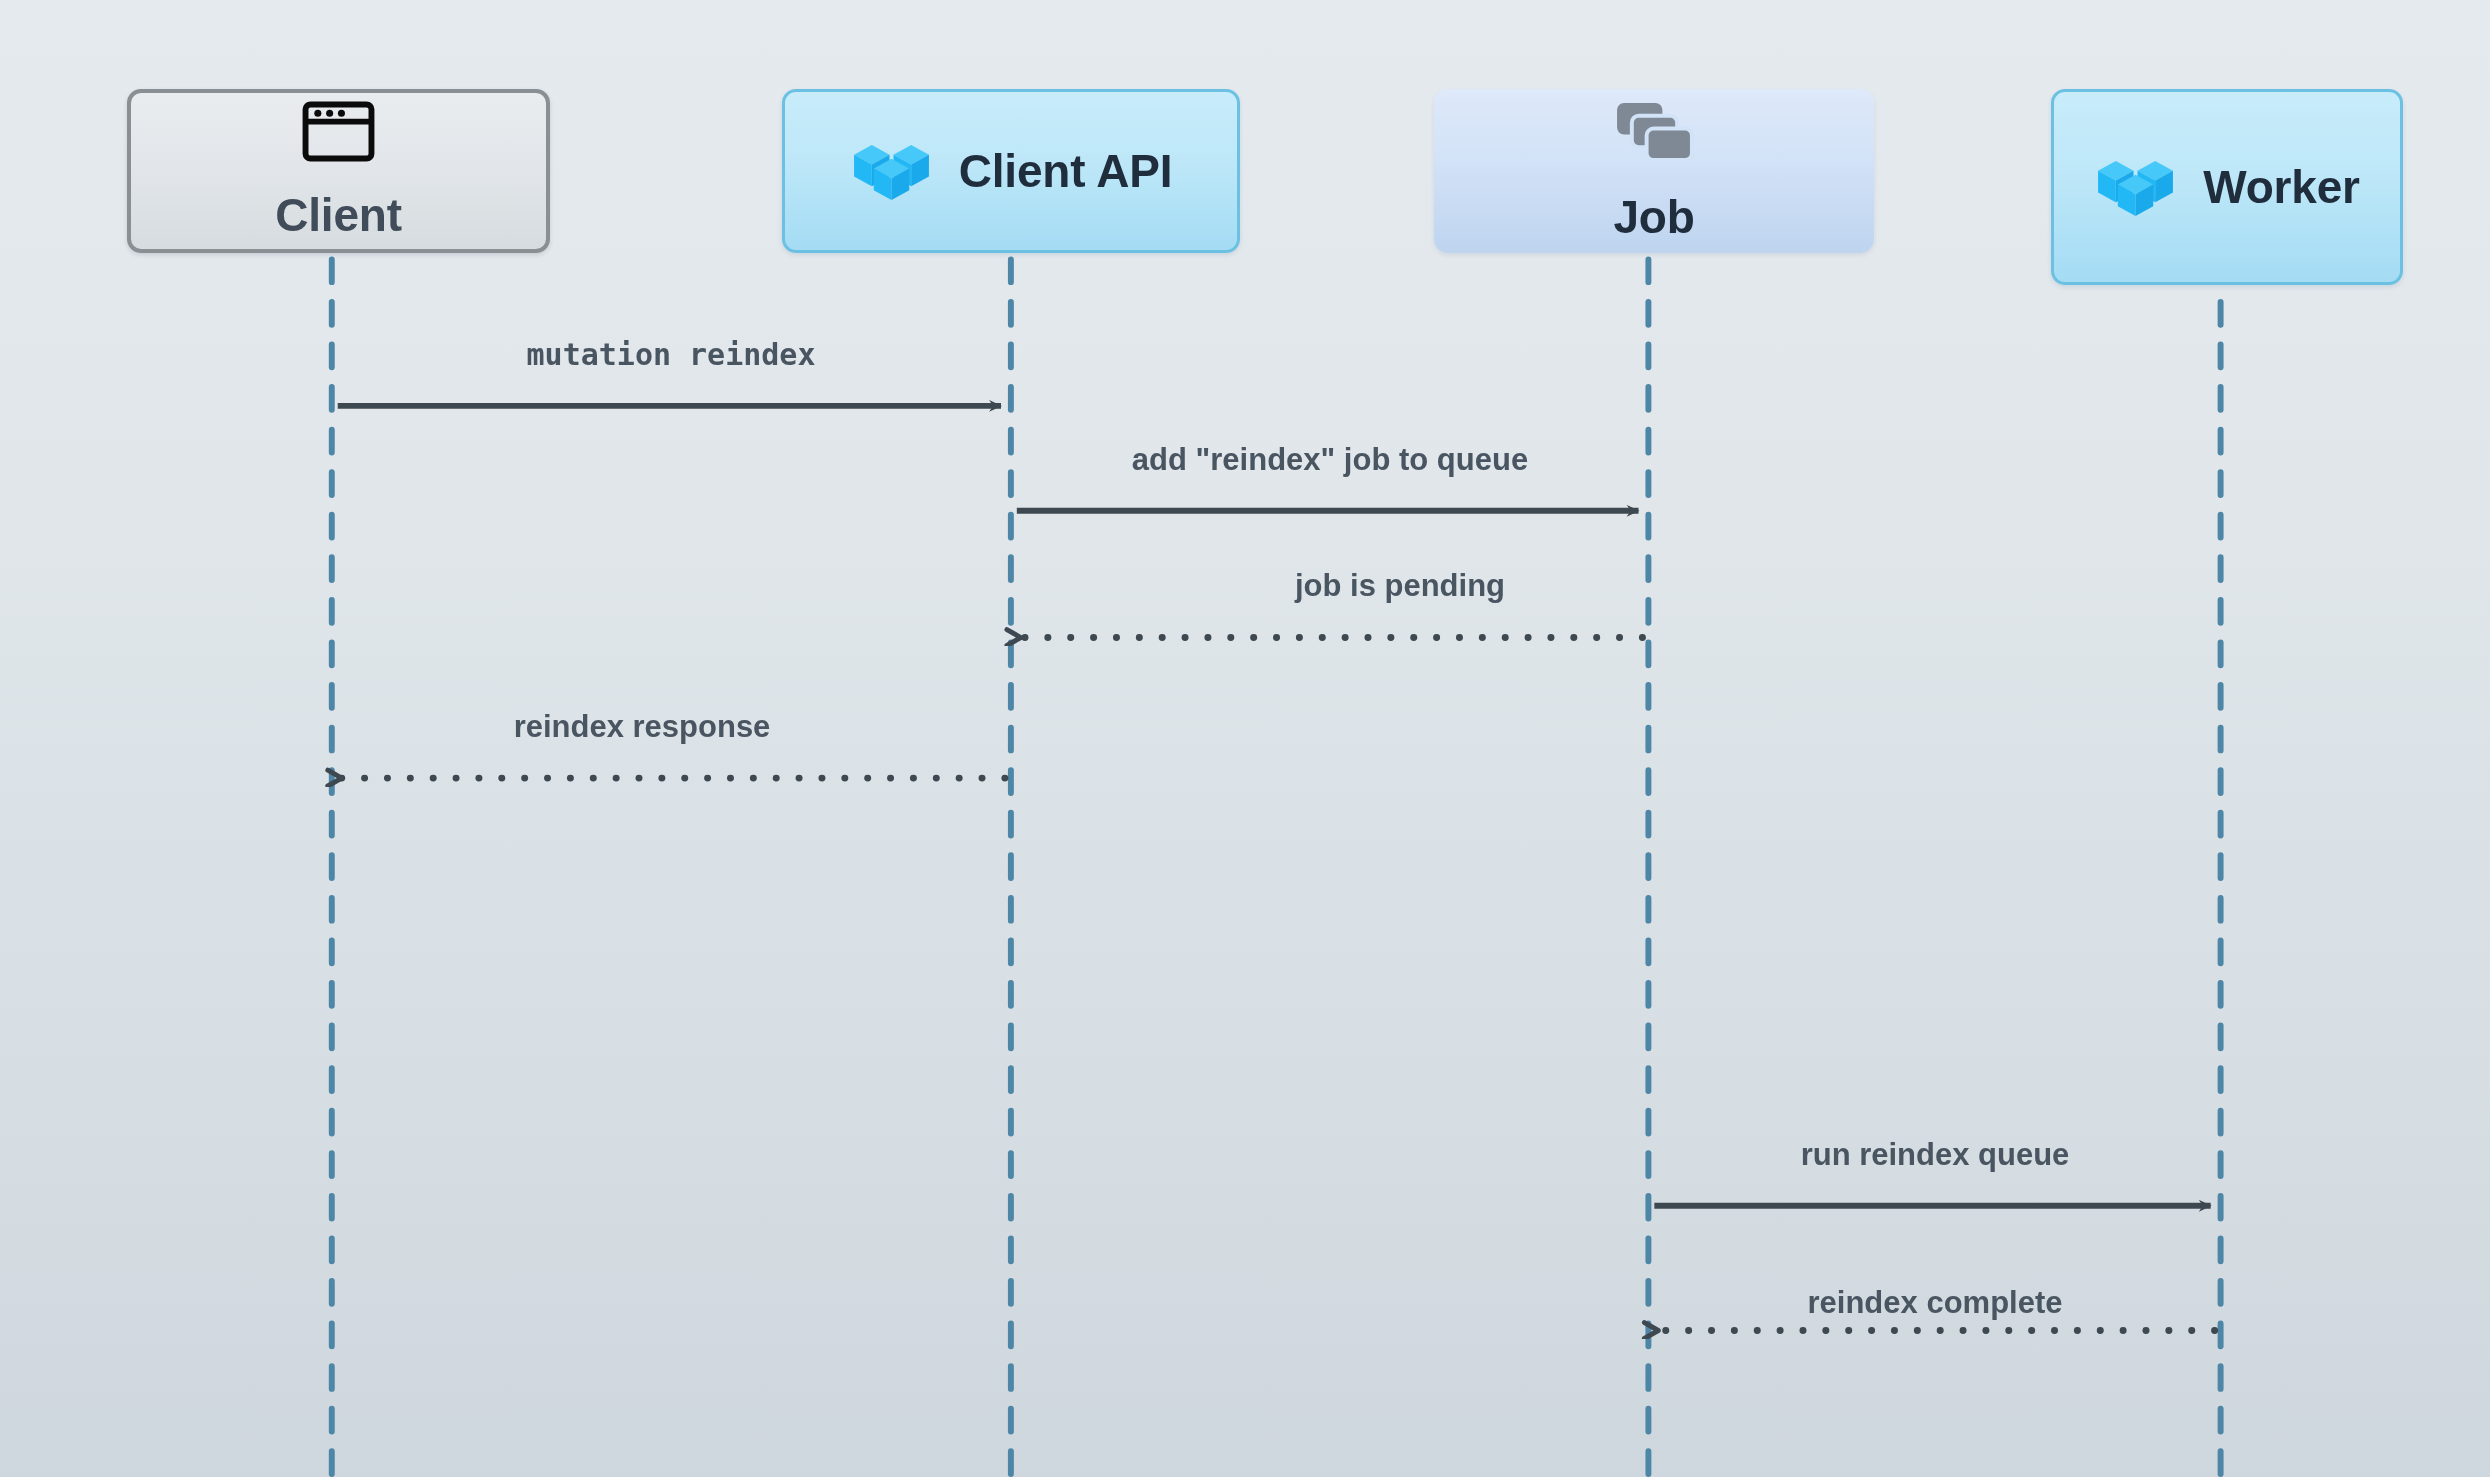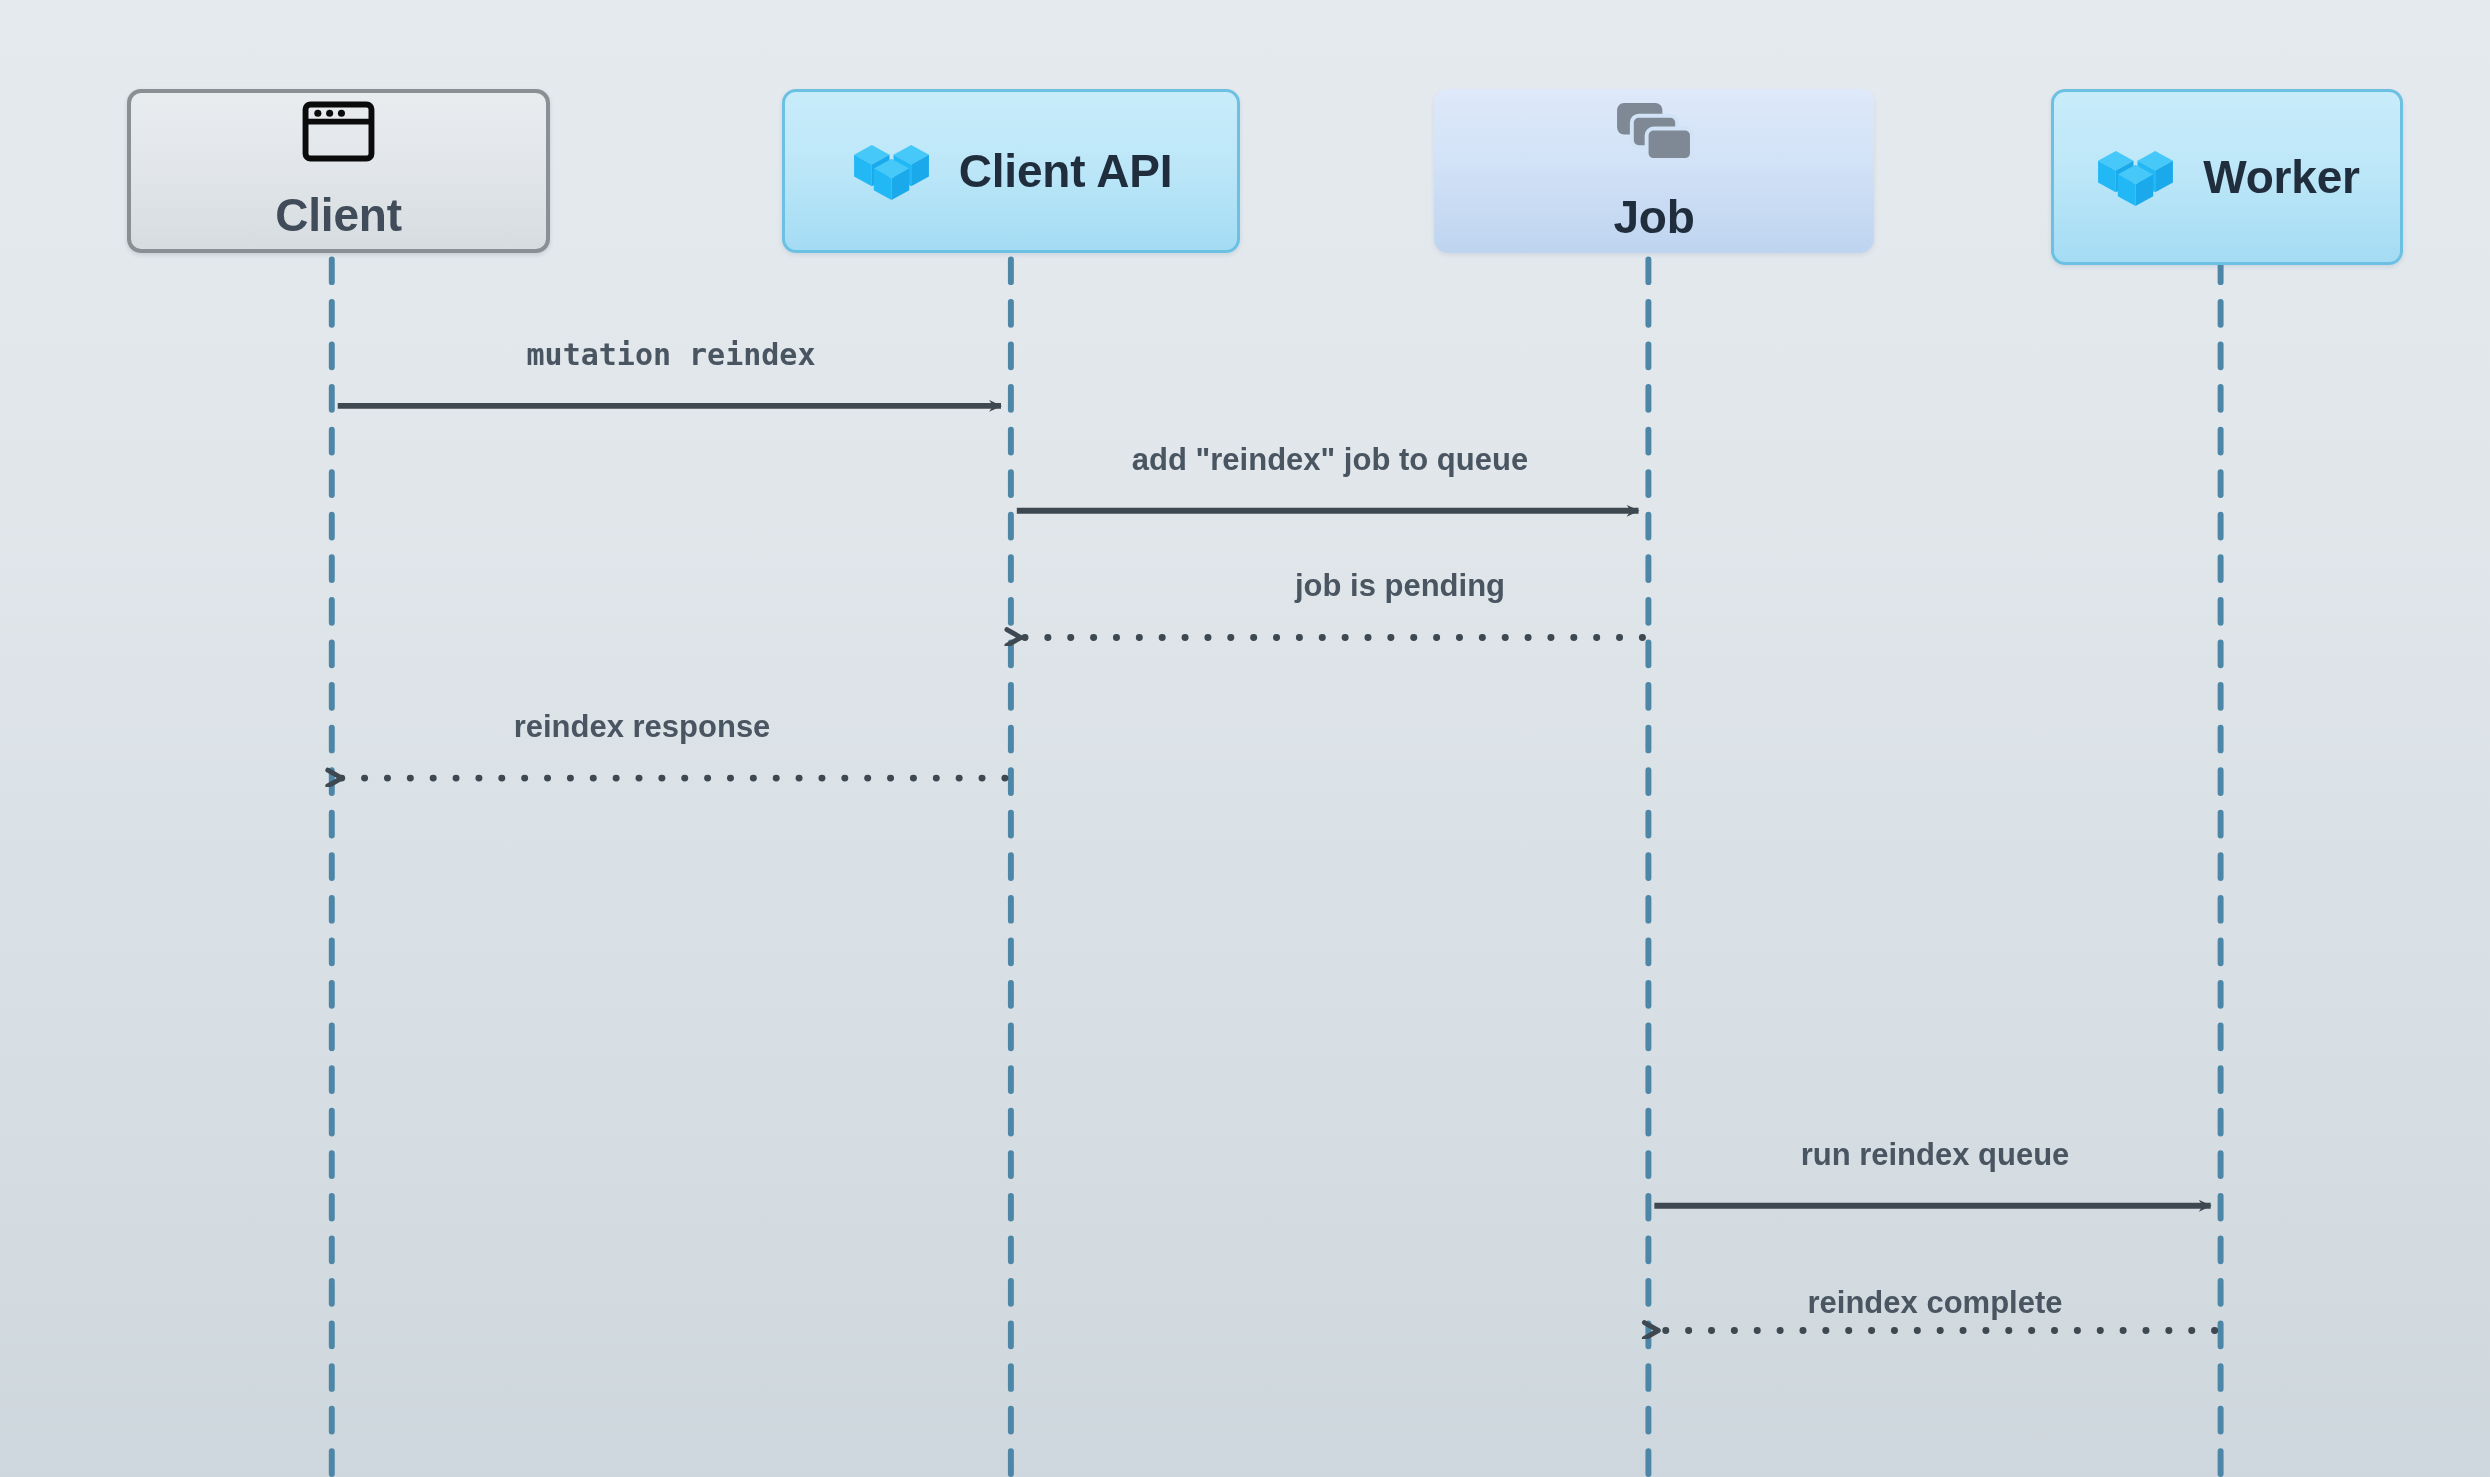--- a/index.html
+++ b/index.html
@@ -156,21 +156,21 @@
     <span class="actor-icon">
       <svg width="79" height="65" viewBox="0 0 80 66" xmlns="http://www.w3.org/2000/svg">
         <rect x="2" y="4" width="46" height="32" rx="7" ry="7" fill="#7e8995"></rect>
         <rect x="17" y="17" width="46" height="32" rx="7" ry="7" fill="#7e8995" stroke="#d2e2f7" stroke-width="4"></rect>
         <rect x="32" y="30" width="46" height="32" rx="7" ry="7" fill="#7e8995" stroke="#d2e2f7" stroke-width="4"></rect>
       </svg>
     </span>
     <span class="actor-label">Job</span>
   </div>
 
-  <div class="actor-box worker" style="left:2051px; top:89px; width:352px; height:176px;">
+  <div class="actor-box worker" style="left:2051px; top:89px; width:352px; height:196px;">
     <span class="actor-icon">
       <svg width="83" height="65" viewBox="0 0 84 66" xmlns="http://www.w3.org/2000/svg">
         <polygon points="4,16 22,6 40,16 22,26" fill="#46c8f8"></polygon>
         <polygon points="4,16 22,26 22,48 4,38" fill="#22b8f5"></polygon>
         <polygon points="40,16 22,26 22,48 40,38" fill="#1aa9ea"></polygon>
         <polygon points="44,16 62,6 80,16 62,26" fill="#46c8f8"></polygon>
         <polygon points="44,16 62,26 62,48 44,38" fill="#22b8f5"></polygon>
         <polygon points="80,16 62,26 62,48 80,38" fill="#1aa9ea"></polygon>
         <polygon points="24,30 42,20 60,30 42,40" fill="#46c8f8"></polygon>
         <polygon points="24,30 42,40 42,62 24,52" fill="#22b8f5"></polygon>

